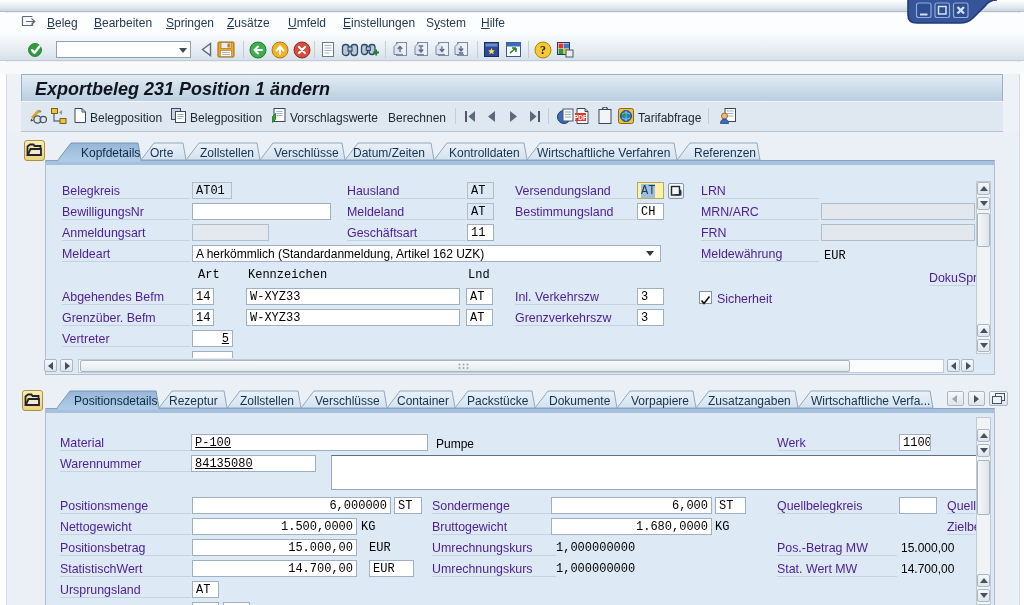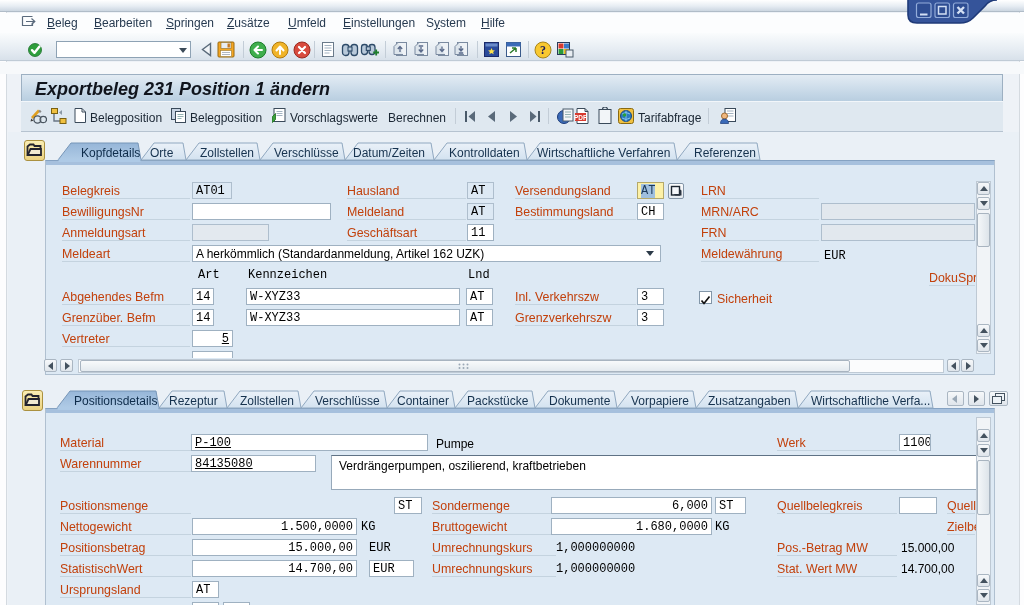--- a/index.html
+++ b/index.html
@@ -1,20 +1,20 @@
 <!DOCTYPE html>
 <html><head>
 <meta charset="utf-8">
 <style>
 * { margin:0; padding:0; box-sizing:border-box; }
 html,body { width:1024px; height:605px; overflow:hidden; }
 body { font-family:"Liberation Sans", sans-serif; background:#fff; }
 #w { position:relative; width:1024px; height:605px; background:#eef2f7; overflow:hidden; }
 .abs { position:absolute; }
-.lbl { position:absolute; font:12.4px "Liberation Sans",sans-serif; color:#c2410c; white-space:nowrap; }
+.lbl { position:absolute; font:12.4px "Liberation Sans",sans-serif; color:#4c1d95; white-space:nowrap; }
 .ul { border-bottom:1px solid #c4d3df; }
 .val { position:absolute; font:12px "Liberation Mono",monospace; color:#000; white-space:nowrap; }
 .sval { position:absolute; font:12px "Liberation Sans",sans-serif; color:#000; white-space:nowrap; }
 .inp { position:absolute; background:#fff; border:1px solid #9fb1c1; height:17px; font:12px "Liberation Mono",monospace; color:#000; padding:1px 3px 0 3px; white-space:nowrap; overflow:hidden; }
 .ro { background:transparent; border:1px solid #aebecd; }
 .rog { background:#e3e9ef; border:1px solid #aebecd; }
 .num { text-align:right; }
 
 #topstrip { left:0; top:0; width:1024px; height:12px; background:linear-gradient(#ffffff,#e7edf3 55%,#ccd6e1); border-bottom:1px solid #b0bcc8; }
 #menubar { left:0; top:13px; width:1024px; height:20px; background:#fcfdfe; }
@@ -433,22 +433,22 @@
       <div class="tband" style="top:0"></div>
     </div>
   <div class="lbl ul" style="left:60px;top:436px;width:131px">Material</div>
   <div class="inp" style="left:191px;top:434px;width:237px"><span style="text-decoration:underline">P-100</span></div>
   <div class="sval" style="left:436px;top:437px">Pumpe</div>
   <div class="lbl ul" style="left:777px;top:436px;width:120px">Werk</div>
   <div class="inp" style="left:899px;top:434px;width:32px">1100</div>
   <div class="lbl ul" style="left:60px;top:457px;width:131px">Warennummer</div>
   <div class="inp" style="left:191px;top:455px;width:125px"><span style="text-decoration:underline">84135080</span></div>
   <div class="abs" style="left:331px;top:455px;width:646px;height:35px;background:#fff;border:1px solid #97a9ba;border-top:1px solid #5f7285"></div>
-  <div class="sval" style="left:339px;top:459px">Verdrängerpumpen, oszilierend, kraftbetrieben</div>
   <div class="lbl ul" style="left:60px;top:499px;width:131px">Positionsmenge</div>
+  <div class="inp num" style="left:192px;top:497px;width:199px">6,000000</div>
   <div class="inp" style="left:394px;top:497px;width:28px">ST</div>
   <div class="lbl ul" style="left:432px;top:499px;width:124px">Sondermenge</div>
   <div class="inp num" style="left:551px;top:497px;width:161px">6,000</div>
   <div class="inp" style="left:715px;top:497px;width:31px">ST</div>
   <div class="lbl ul" style="left:777px;top:499px;width:120px">Quellbelegkreis</div>
   <div class="inp" style="left:899px;top:497px;width:38px"></div>
   <div class="lbl ul" style="left:947px;top:499px;width:28px">Quellb</div>
   <div class="lbl ul" style="left:60px;top:520px;width:131px">Nettogewicht</div>
   <div class="inp num" style="left:192px;top:518px;width:165px">1.500,0000</div>
   <div class="val" style="left:361px;top:520px">KG</div>

